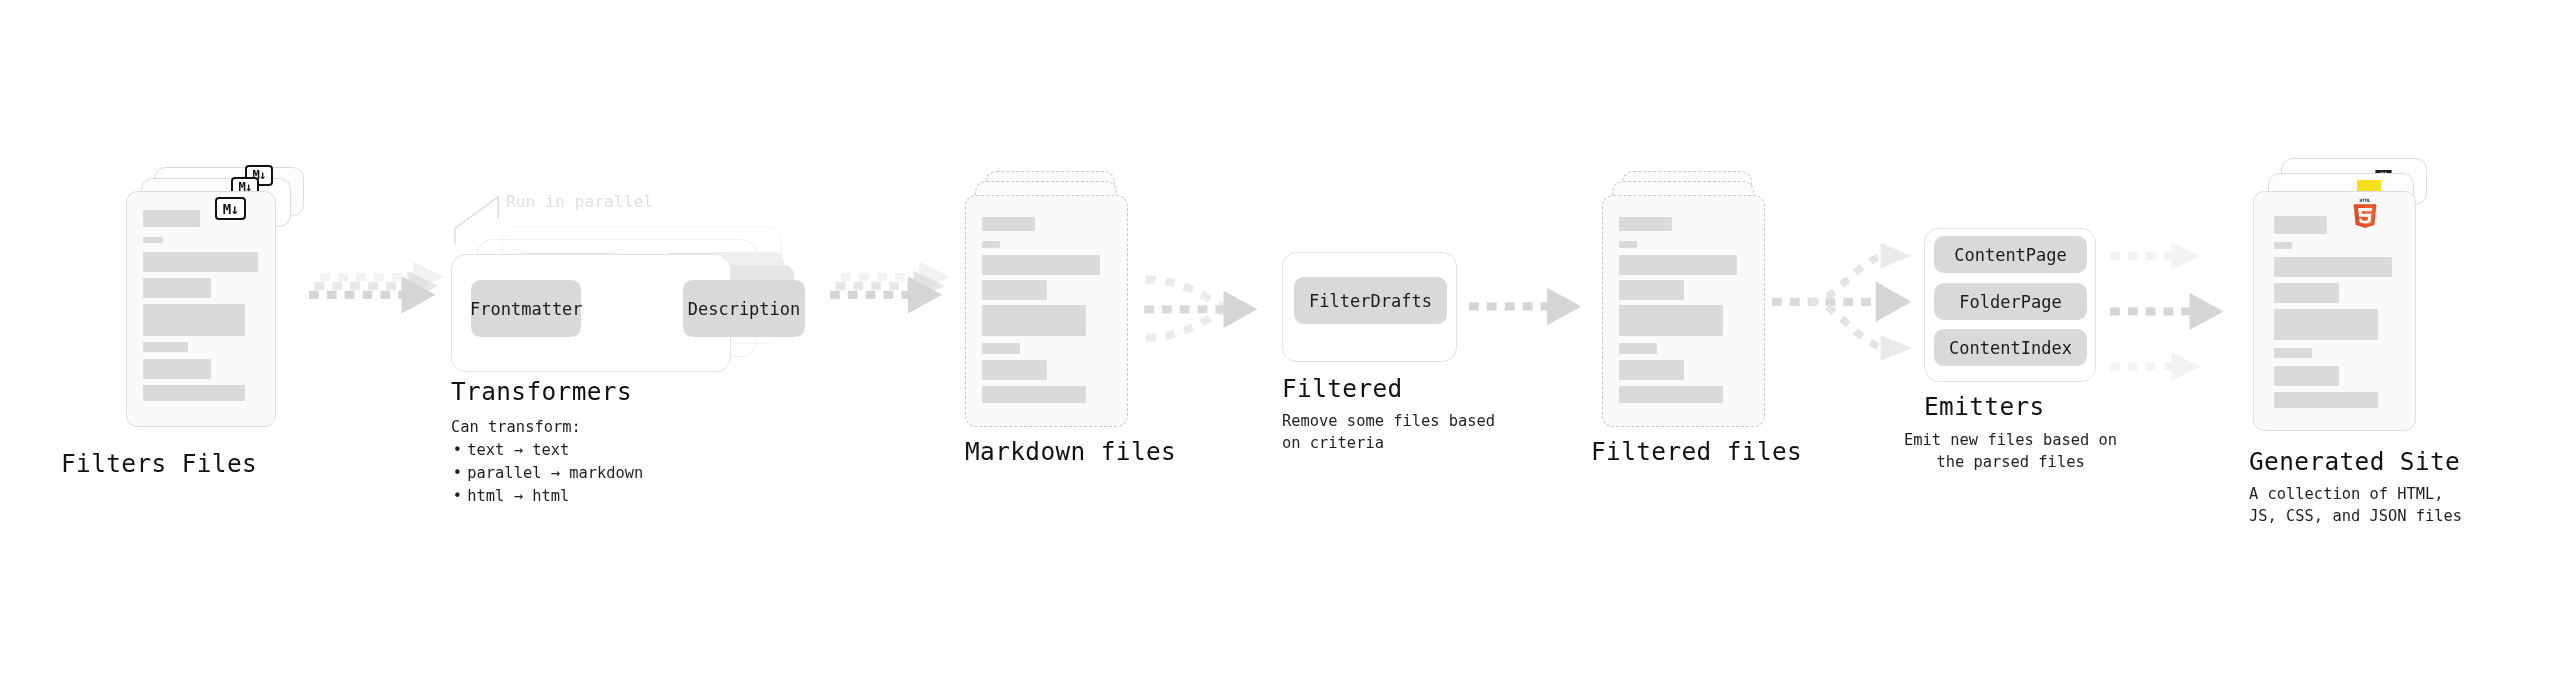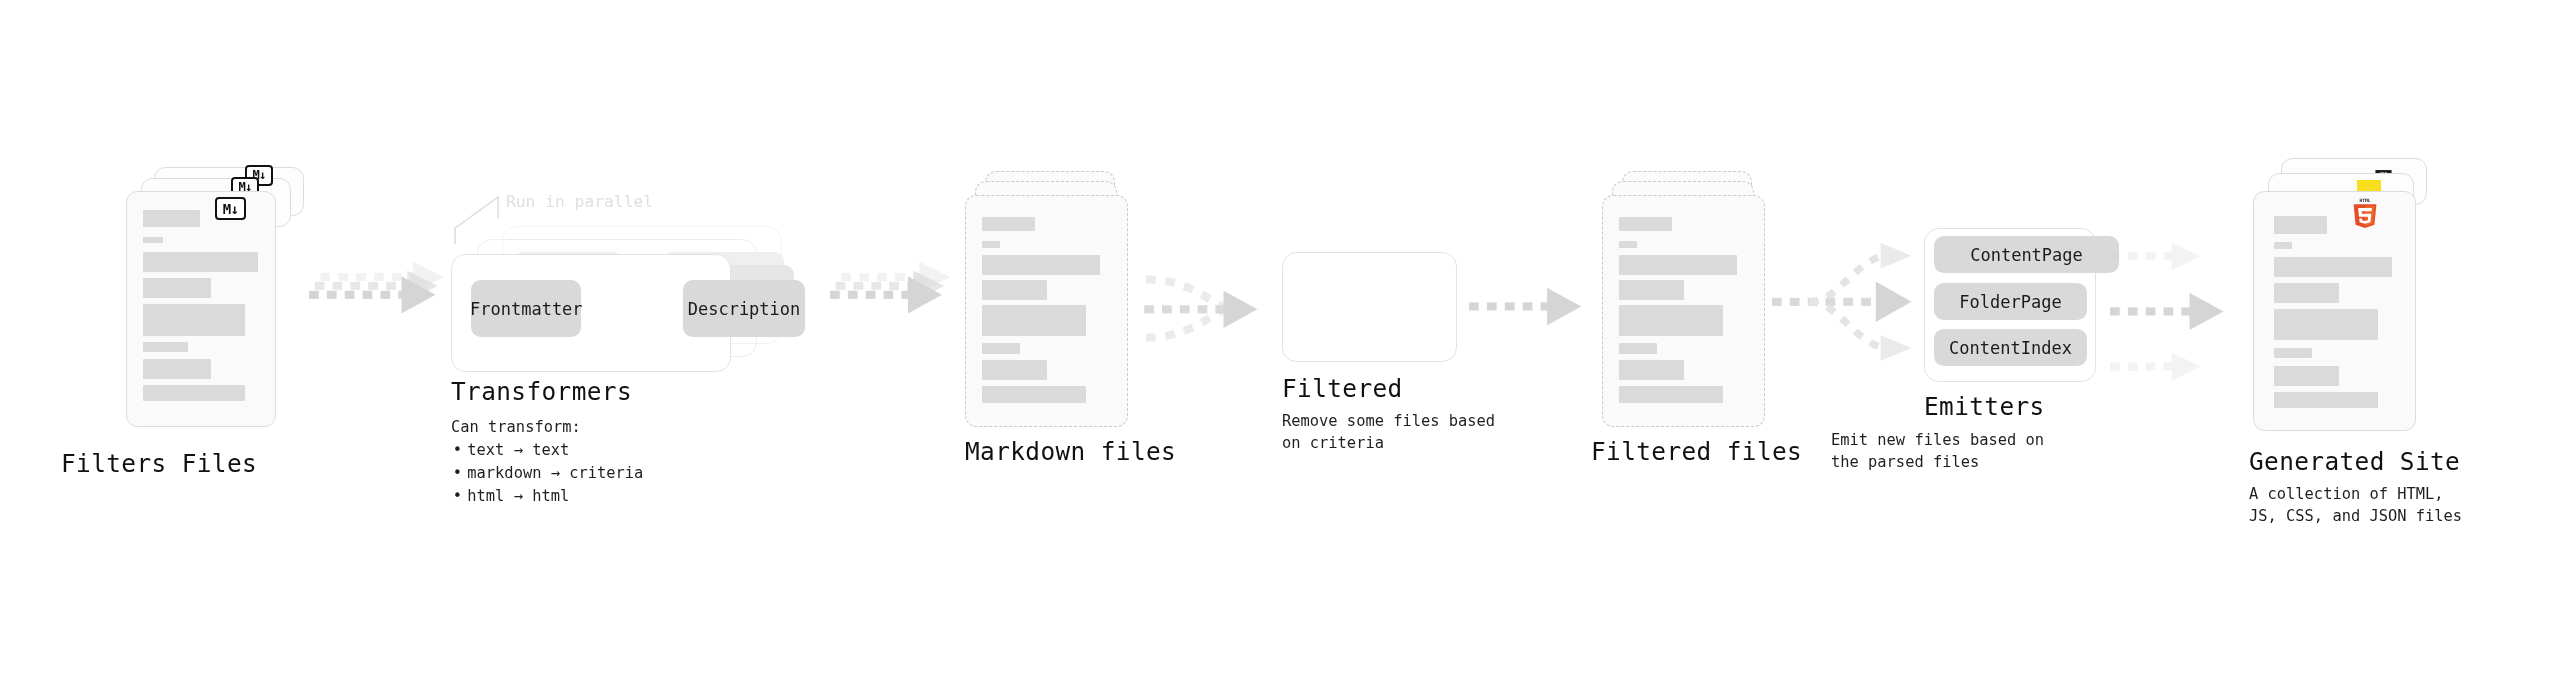--- a/index.html
+++ b/index.html
@@ -173,21 +173,21 @@
     <div class="chip" style="left:20.3px;top:91px;width:110px;height:57px;">Frontmatter</div>
     <div class="chip" style="left:232px;top:91px;width:122px;height:57px;">Description</div>
   </div>
 
   <div class="title" style="left:451px;top:377px;">Transformers</div>
 
   <div class="bullets" style="left:451px;top:416px;">
     <span class="lead">Can transform:</span>
     <ul>
       <li>text → text</li>
-      <li>markdown → criteria</li>
+      <li>parallel → markdown</li>
       <li>html → html</li>
     </ul>
   </div>
 
   <svg class="arrow" style="left:830px;top:268px;width:138px;height:65px;" viewBox="0 0 170 80" width="138" height="65">
     <g fill="#d5d5d5">
       <g opacity="0.30" transform="translate(14,-22)">
         <rect x="0" y="28" width="12" height="10"></rect>
           <rect x="22" y="28" width="12" height="10"></rect>
         <rect x="44" y="28" width="12" height="10"></rect>
@@ -240,20 +240,21 @@
       <rect x="88" y="56" width="12" height="10"></rect>
     </g>
     <g opacity="0.5" fill="none" stroke="#d9d9d9" stroke-width="10" stroke-dasharray="12 12">
       <path d="M2,24 C46,24 70,42 100,60"></path>
       <path d="M2,96 C46,96 70,78 100,60"></path>
     </g>
     <polygon points="98,38 140,61 98,84" fill="#d5d5d5"></polygon>
   </svg>
 
   <div class="proc" style="left:1282px;top:252px;width:175px;height:110px;"></div>
+  <div class="chip" style="left:1294px;top:277px;width:153px;height:47px;">FilterDrafts</div>
 
   <div class="title" style="left:1282px;top:374px;">Filtered</div>
   <div class="sub" style="left:1282px;top:410px;">Remove some files based
 on criteria</div>
 
   <svg class="arrow" style="left:1469px;top:286px;width:122px;height:49px;" viewBox="0 0 150 60" width="122" height="49">
     <g fill="#d5d5d5">
       <rect x="0" y="20" width="12" height="10"></rect>
         <rect x="22" y="20" width="12" height="10"></rect>
       <rect x="44" y="20" width="12" height="10"></rect>
@@ -292,26 +293,26 @@
     <polygon points="128,68 172,93 128,118" fill="#d5d5d5"></polygon>
     <g fill="none" stroke="#e4e4e4" stroke-width="9" stroke-dasharray="11 12">
       <path d="M46,93 C80,93 96,50 136,36"></path>
       <path d="M46,93 C80,93 96,136 136,150"></path>
     </g>
     <polygon points="134,20 172,36 134,52" fill="#eaeaea"></polygon>
     <polygon points="134,134 172,150 134,166" fill="#eaeaea"></polygon>
   </svg>
 
   <div class="proc" style="left:1924px;top:228px;width:172px;height:154px;"></div>
-  <div class="chip" style="left:1934px;top:236px;width:185px;height:37px;">ContentPage</div>
+  <div class="chip" style="left:1934px;top:236px;width:153px;height:37px;">ContentPage</div>
   <div class="chip" style="left:1934px;top:283px;width:153px;height:37px;">FolderPage</div>
   <div class="chip" style="left:1934px;top:329px;width:153px;height:37px;">ContentIndex</div>
 
   <div class="title" style="left:1924px;top:392px;">Emitters</div>
-  <div class="sub" style="left:1831px;top:429px;">Emit new files based on
+  <div class="sub" style="left:1904px;top:429px;text-align:center;">Emit new files based on
 the parsed files</div>
 
   <svg class="arrow" style="left:2110px;top:236px;width:146px;height:146px;" viewBox="0 0 180 180" width="146" height="146">
     <g fill="#d5d5d5">
       <g opacity="0.28" transform="translate(0,-68)">
         <rect x="0" y="88" width="12" height="10"></rect>
           <rect x="22" y="88" width="12" height="10"></rect>
         <rect x="44" y="88" width="12" height="10"></rect>
           <rect x="66" y="88" width="12" height="10"></rect>
         <polygon points="76,76 112,93 76,110"></polygon>

